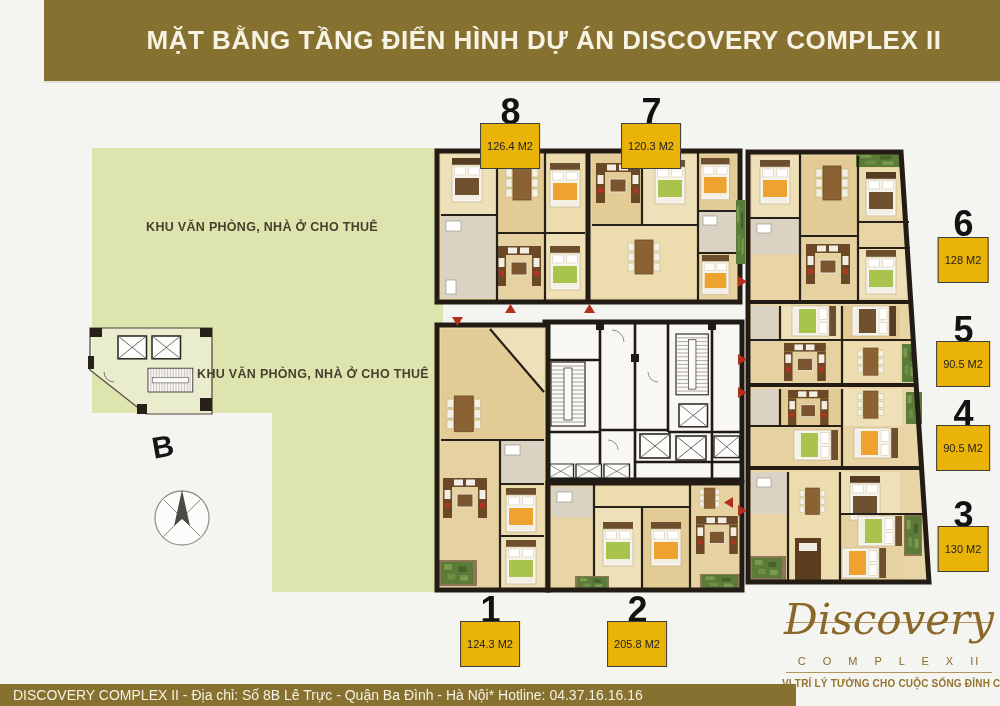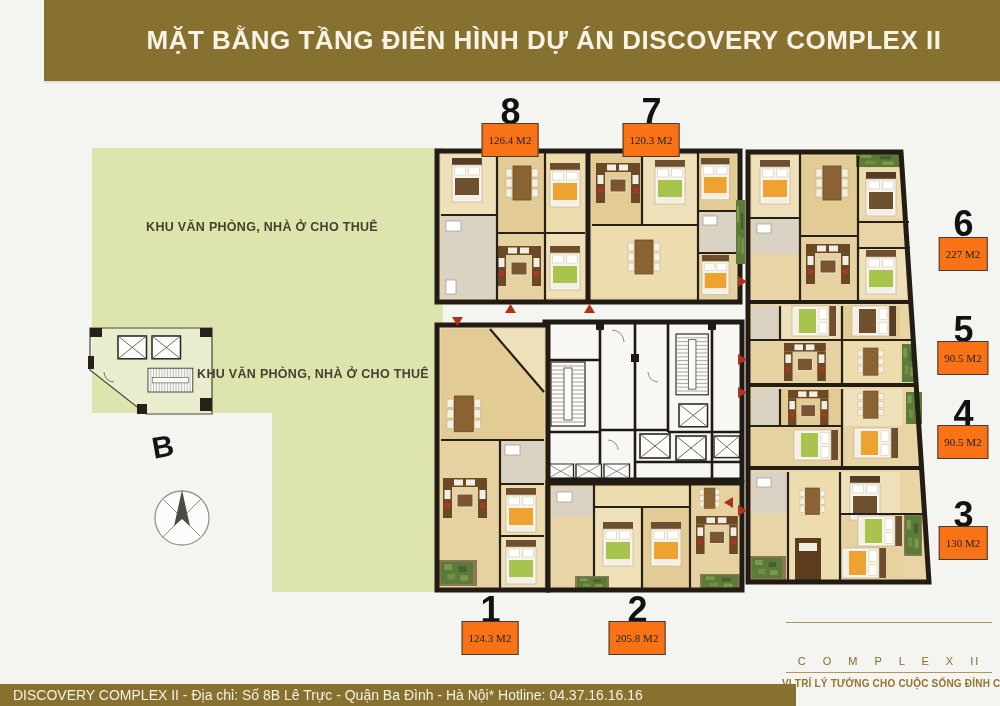--- a/index.html
+++ b/index.html
@@ -5,22 +5,22 @@
   html,body{margin:0;padding:0;background:#e9e9e7;}
   #page{position:relative;width:1000px;height:706px;background:#f4f4f1;overflow:hidden;
         font-family:"Liberation Sans",sans-serif;}
   
   #header{position:absolute;left:0;top:0;width:1000px;height:81px;background:#877130;
           border-bottom:2px solid #e3e1dc;display:flex;align-items:center;justify-content:center;margin-left:44px;}
   #header .title{color:#f6f2e4;font-size:26px;font-weight:700;letter-spacing:.5px;}
   
   .unit-num{position:absolute;transform:translateX(-50%);font-size:36px;font-weight:800;
             color:#121212;line-height:1;letter-spacing:-1px;}
-  .unit-area{position:absolute;transform:translateX(-50%);background:#f97316;border:1.4px solid #3c3c3c;
-             font-size:11px;color:#222;padding:9px 6px;white-space:nowrap;line-height:14px;font-family:Liberation Serif, serif;}
+  .unit-area{position:absolute;transform:translateX(-50%);background:#eab308;border:1.4px solid #3c3c3c;
+             font-size:11px;color:#222;padding:15px 6px;white-space:nowrap;line-height:14px;}
   
   .zone-label{position:absolute;transform:translateX(-50%);font-size:12.5px;font-weight:600;
               color:#47402e;white-space:nowrap;letter-spacing:.3px;}
   
   #compass-b{position:absolute;left:152px;top:430px;font-size:30px;font-weight:800;color:#151515;
              transform:rotate(-10deg);}
   
   #footer-bar{position:absolute;left:0;top:684px;width:796px;height:22px;background:#877130;
               display:flex;align-items:center;color:#f5f1e3;font-size:14px;white-space:nowrap;}
   #footer-bar .addr{margin-left:13px;}
@@ -317,39 +317,40 @@
 
   <div id="compass-b">B</div>
 
   <div class="unit-num" style="left:510px;top:94px;">8</div>
   <div class="unit-area" style="left:510px;top:123px;">126.4 M2</div>
 
   <div class="unit-num" style="left:651px;top:94px;">7</div>
   <div class="unit-area" style="left:651px;top:123px;">120.3 M2</div>
 
   <div class="unit-num" style="left:963px;top:206px;">6</div>
-  <div class="unit-area" style="left:963px;top:237px;">227 M2</div>
+  <div class="unit-area" style="left:963px;top:237px;">128 M2</div>
 
   <div class="unit-num" style="left:963px;top:312px;">5</div>
   <div class="unit-area" style="left:963px;top:341px;">90.5 M2</div>
 
   <div class="unit-num" style="left:963px;top:396px;">4</div>
   <div class="unit-area" style="left:963px;top:425px;">90.5 M2</div>
 
   <div class="unit-num" style="left:963px;top:497px;">3</div>
   <div class="unit-area" style="left:963px;top:526px;">130 M2</div>
 
   <div class="unit-num" style="left:490px;top:592px;">1</div>
   <div class="unit-area" style="left:490px;top:621px;">124.3 M2</div>
 
   <div class="unit-num" style="left:637px;top:592px;">2</div>
   <div class="unit-area" style="left:637px;top:621px;">205.8 M2</div>
 
   <div id="logo">
     <div class="rule top"></div>
+    <div class="script">Discovery</div>
     <div class="complex-row">
       <span class="cx">C O M P L E X</span><span class="nm">II</span>
     </div>
     <div class="rule bottom"></div>
     <div class="tagline">VỊ TRÍ LÝ TƯỞNG CHO CUỘC SỐNG ĐỈNH CAO</div>
   </div>
 
   <div id="footer-bar">
     <span class="addr">DISCOVERY COMPLEX II - Địa chỉ: Số 8B Lê Trực - Quận Ba Đình - Hà Nội</span>
     <span class="hot">* Hotline: 04.37.16.16.16</span>

